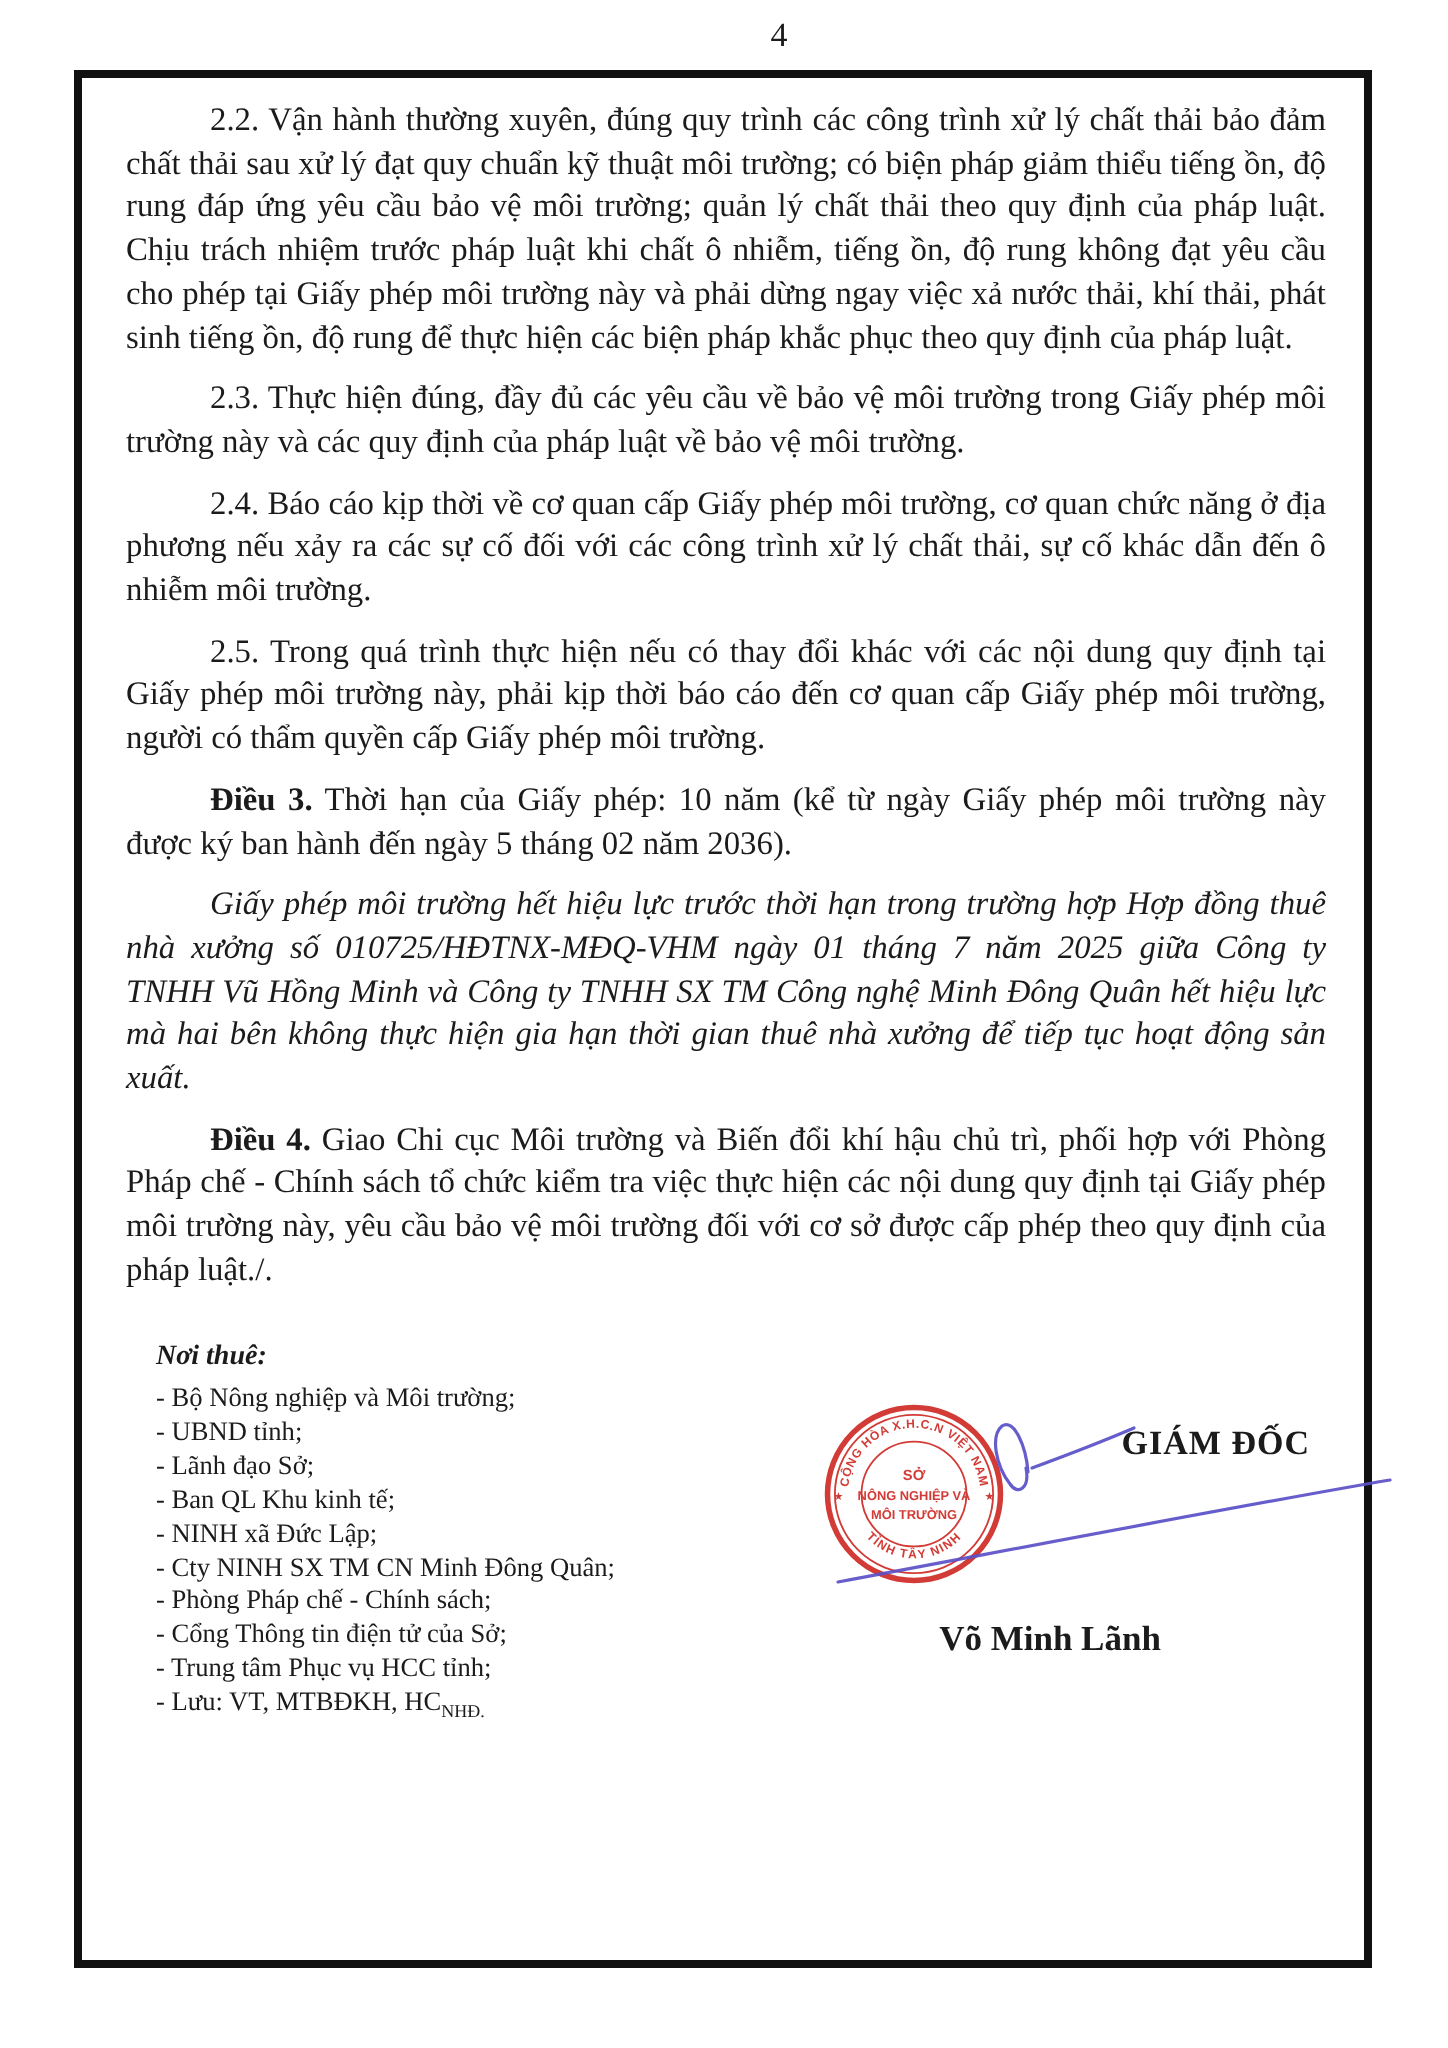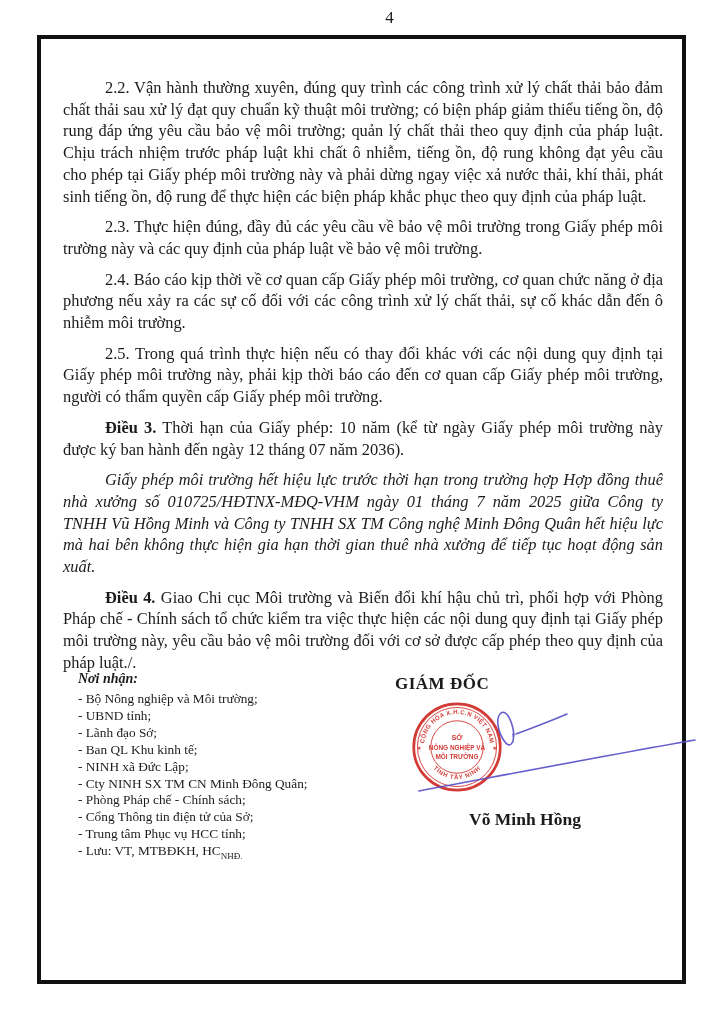--- a/index.html
+++ b/index.html
@@ -14,22 +14,21 @@
   .page-number{
     position:absolute;top:8px;left:37px;width:649px;
     text-align:center;font-size:17px;padding-left:28px;
   }
   .border-box{
     position:absolute;left:37px;top:35px;
     width:641px;height:941px;
     border:4px solid #111111;
   }
   .content{
-    padding:22px 19px 0 22px;
-    margin-top:16px;
+    padding:10px 19px 0 22px;
   }
   .content p{
     margin:0 0 9px 0;
     font-size:16.4px;
     line-height:21.7px;
     text-align:justify;
     text-indent:42px;
   }
   .content p.italic{font-style:italic;}
   .lead-bold{font-weight:bold;}
@@ -41,22 +40,22 @@
     font-weight:bold;font-style:italic;font-size:14px;margin-bottom:4px;
   }
   .recipient{
     font-size:13.3px;line-height:16.9px;
   }
   .recipient sub{
     font-size:9px;line-height:0;
   }
   
   .sig-title{
-    position:absolute;left:395px;top:674px;width:260px;
-    text-align:left;font-weight:bold;font-size:17px;letter-spacing:.5px;
+    position:absolute;left:395px;top:712px;width:260px;
+    text-align:right;font-weight:bold;font-size:17px;letter-spacing:.5px;
   }
   .stamp-svg{
     position:absolute;left:411px;top:701px;width:92px;height:92px;
     opacity:.92;
   }
   .signature-svg{
     position:absolute;left:395px;top:700px;width:305px;height:100px;
   }
   .sig-name{
     position:absolute;left:395px;top:809px;width:260px;
@@ -74,28 +73,28 @@
 <div class="page">
 
   <div class="page-number">4</div>
 
   <div class="border-box">
     <div class="content">
       <p>2.2. Vận hành thường xuyên, đúng quy trình các công trình xử lý chất thải bảo đảm chất thải sau xử lý đạt quy chuẩn kỹ thuật môi trường; có biện pháp giảm thiểu tiếng ồn, độ rung đáp ứng yêu cầu bảo vệ môi trường; quản lý chất thải theo quy định của pháp luật. Chịu trách nhiệm trước pháp luật khi chất ô nhiễm, tiếng ồn, độ rung không đạt yêu cầu cho phép tại Giấy phép môi trường này và phải dừng ngay việc xả nước thải, khí thải, phát sinh tiếng ồn, độ rung để thực hiện các biện pháp khắc phục theo quy định của pháp luật.</p>
       <p>2.3. Thực hiện đúng, đầy đủ các yêu cầu về bảo vệ môi trường trong Giấy phép môi trường này và các quy định của pháp luật về bảo vệ môi trường.</p>
       <p>2.4. Báo cáo kịp thời về cơ quan cấp Giấy phép môi trường, cơ quan chức năng ở địa phương nếu xảy ra các sự cố đối với các công trình xử lý chất thải, sự cố khác dẫn đến ô nhiễm môi trường.</p>
       <p>2.5. Trong quá trình thực hiện nếu có thay đổi khác với các nội dung quy định tại Giấy phép môi trường này, phải kịp thời báo cáo đến cơ quan cấp Giấy phép môi trường, người có thẩm quyền cấp Giấy phép môi trường.</p>
-      <p><span class="lead-bold">Điều 3.</span><span> Thời hạn của Giấy phép: 10 năm (kể từ ngày Giấy phép môi trường này được ký ban hành đến ngày 12 tháng 07 năm 2036).</span></p>
+      <p><span class="lead-bold">Điều 3.</span><span> Thời hạn của Giấy phép: 10 năm (kể từ ngày Giấy phép môi trường này được ký ban hành đến ngày 5 tháng 02 năm 2036).</span></p>
       <p class="italic">Giấy phép môi trường hết hiệu lực trước thời hạn trong trường hợp Hợp đồng thuê nhà xưởng số 010725/HĐTNX-MĐQ-VHM ngày 01 tháng 7 năm 2025 giữa Công ty TNHH Vũ Hồng Minh và Công ty TNHH SX TM Công nghệ Minh Đông Quân hết hiệu lực mà hai bên không thực hiện gia hạn thời gian thuê nhà xưởng để tiếp tục hoạt động sản xuất.</p>
       <p><span class="lead-bold">Điều 4.</span><span> Giao Chi cục Môi trường và Biến đổi khí hậu chủ trì, phối hợp với Phòng Pháp chế - Chính sách tổ chức kiểm tra việc thực hiện các nội dung quy định tại Giấy phép môi trường này, yêu cầu bảo vệ môi trường đối với cơ sở được cấp phép theo quy định của pháp luật./.</span></p>
     </div>
   </div>
 
   <div class="recipients">
-    <div class="recipients-title">Nơi nhận:</div>
+    <div class="recipients-title">Nơi thuê:</div>
     <div class="recipient">- Bộ Nông nghiệp và Môi trường;</div>
     <div class="recipient">- UBND tỉnh;</div>
     <div class="recipient">- Lãnh đạo Sở;</div>
     <div class="recipient">- Ban QL Khu kinh tế;</div>
     <div class="recipient">- NINH xã Đức Lập;</div>
     <div class="recipient">- Cty NINH SX TM CN Minh Đông Quân;</div>
     <div class="recipient">- Phòng Pháp chế - Chính sách;</div>
     <div class="recipient">- Cổng Thông tin điện tử của Sở;</div>
     <div class="recipient">- Trung tâm Phục vụ HCC tỉnh;</div>
     <div class="recipient"><span>- Lưu: VT, MTBĐKH, HC</span><sub>NHĐ.</sub></div>
@@ -125,15 +124,15 @@
   </svg>
 
   <svg class="signature-svg" viewBox="0 0 305 100" xmlns="http://www.w3.org/2000/svg">
     <g fill="none" stroke="#5a50c8" stroke-width="1.6" stroke-linecap="round" opacity="0.92">
       <path d="M121,34 C140,27 158,20 172,14"></path>
       <path d="M119,36 C118,23 112,9 106,13 C100,18 103,33 110,42 C114,48 120,44 118,34"></path>
       <path d="M300,40 C235,51 115,74 24,91"></path>
     </g>
   </svg>
 
-  <div class="sig-name">Võ Minh Hồng</div>
+  <div class="sig-name">Võ Minh Lãnh</div>
 
 </div>
 
 </body></html>

